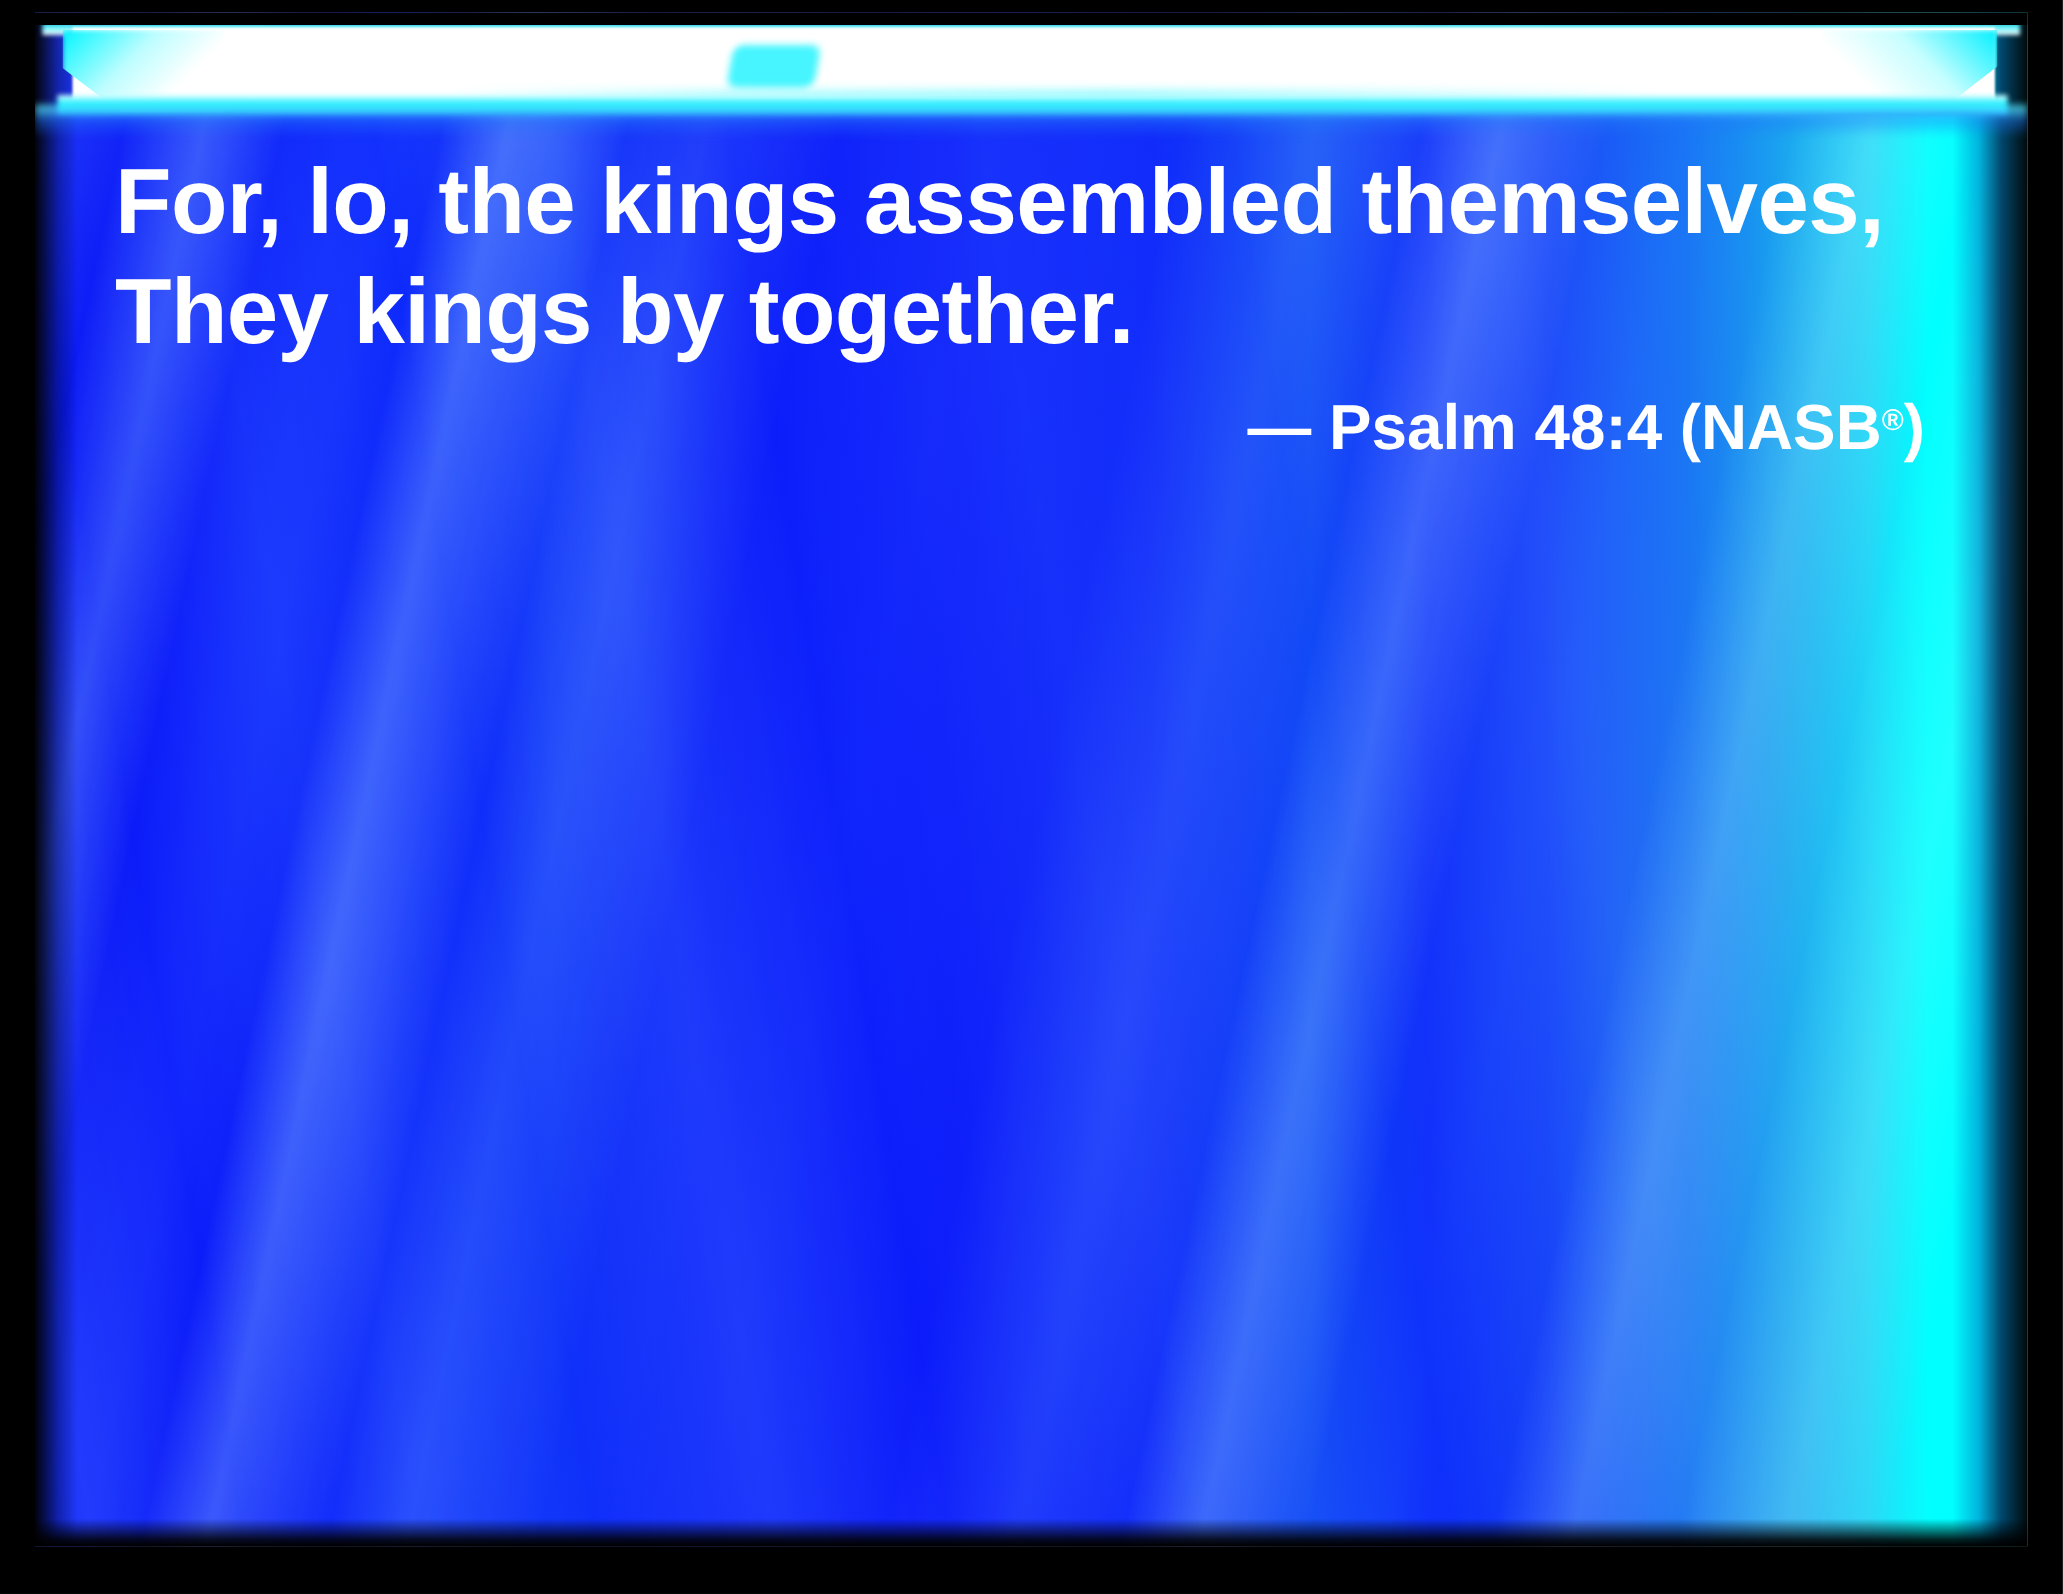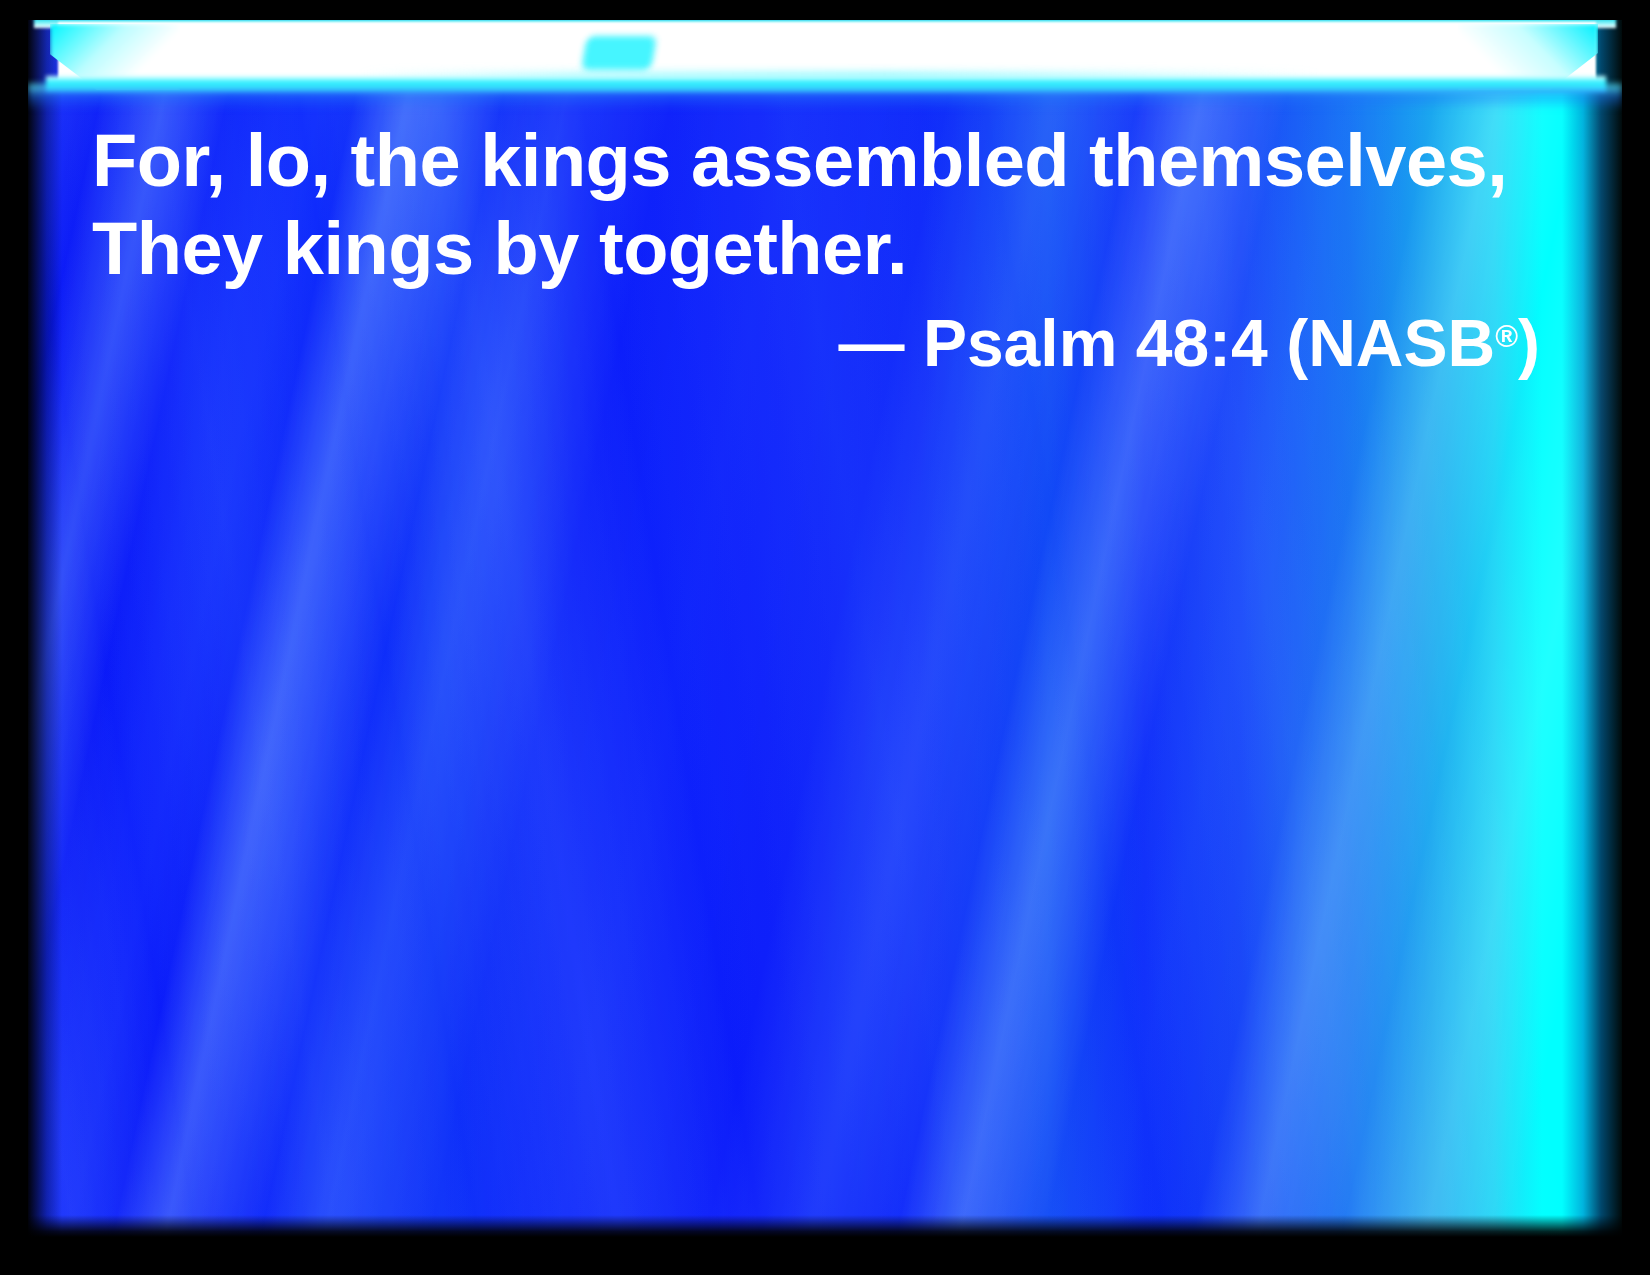--- a/index.html
+++ b/index.html
@@ -277,21 +277,21 @@
   }
   .verse-line-1 { left: 64px; top: 108px; }
   .verse-line-2 { left: 64px; top: 196px; }
 
   .attribution {
     position: absolute;
     right: 82px;
     top: 284px;
     color: #ffffff;
     font-weight: bold;
-    font-size: 66px;
+    font-size: 51px;
     line-height: 86px;
     white-space: nowrap;
   }
   .attribution .reg {
     font-size: 0.47em;
     vertical-align: 0.62em;
     font-weight: bold;
     letter-spacing: 0;
   }
 </style>

